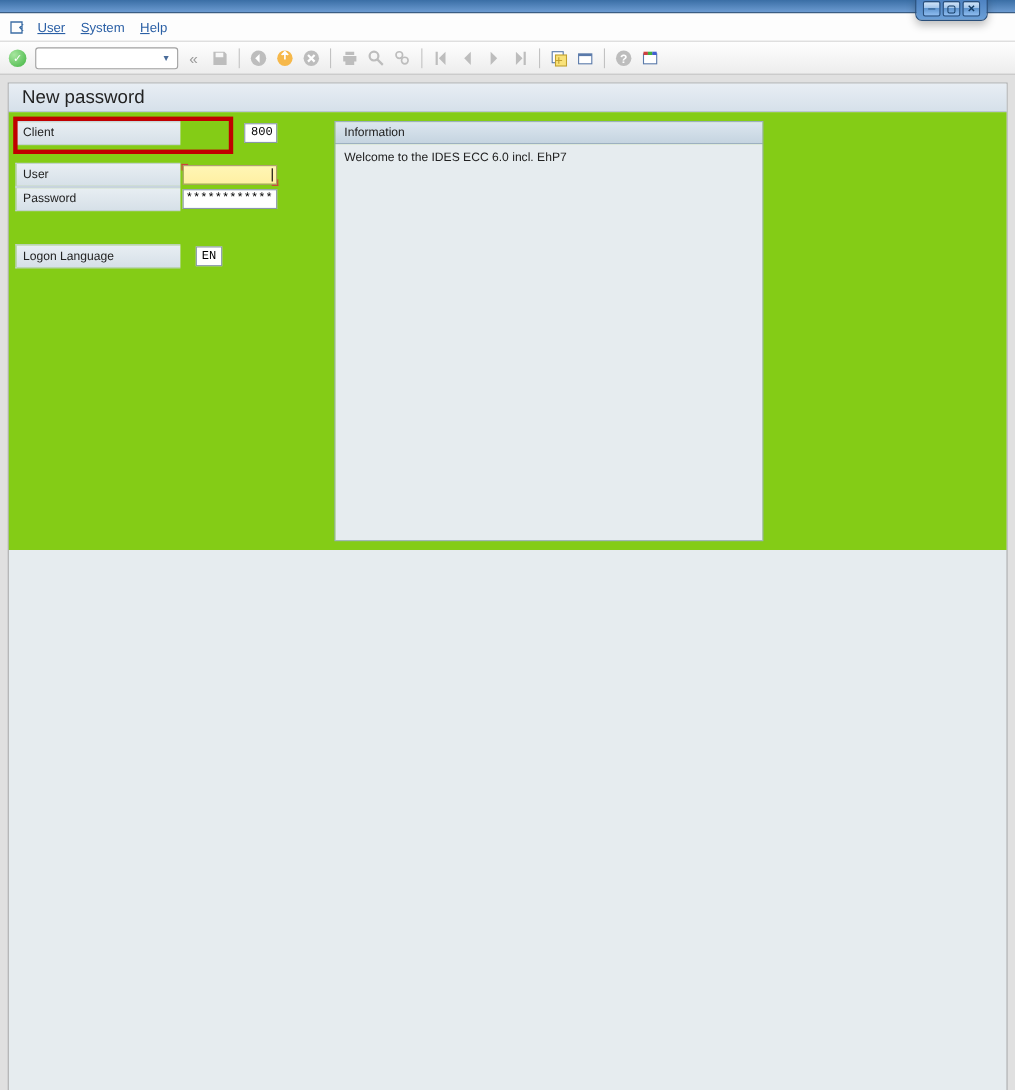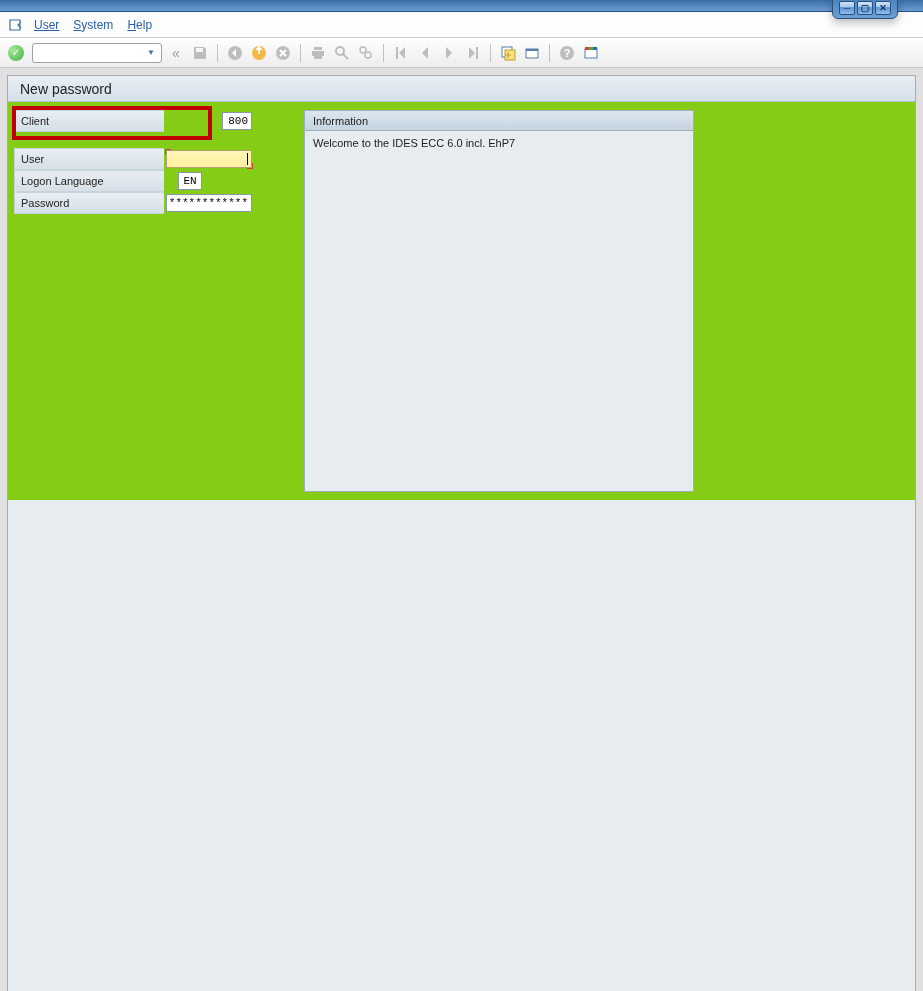--- a/index.html
+++ b/index.html
@@ -125,21 +125,21 @@
     font-weight: bold;
     font-style: italic;
     color: #2a3642;
   }
   .subheader {
     height: 26px;
     background: linear-gradient(#e8eef4, #d6e0ea);
     border-bottom: 1px solid #b5c2cf;
     display:flex; align-items:center;
     padding: 0 12px;
-    font-size: 14px;
+    font-size: 17px;
     color:#222;
   }
   .body-area {
     padding: 8px 6px;
     display:flex;
     gap: 50px;
     background:#84cc16;
   }
   .form-col {
     width: 240px;
@@ -377,33 +377,33 @@
 
         <div class="field-row">
           <div class="lbl">User</div>
           <div class="fld">
               <div class="input-box input-user">
                 <span class="caret"></span>
               </div>
             </div>
         </div>
 
+        <div class="field-row" style="margin-bottom:30px;">
+          <div class="lbl">Password</div>
+          <div class="fld">
+              <div class="input-box input-pwd">************</div>
+            </div>
+        </div>
+
         <div class="field-row">
           <div class="lbl">Logon Language</div>
           <div class="fld" style="justify-content:flex-start; padding-left:14px;">
               <div class="input-box input-lang">EN</div>
             </div>
         </div>
-
-        <div class="field-row" style="margin-bottom:30px;">
-          <div class="lbl">Password</div>
-          <div class="fld">
-              <div class="input-box input-pwd">************</div>
-            </div>
-        </div>
       </div>
 
       <div class="info-panel">
         <div class="info-header">Information</div>
         <div class="info-body">Welcome to the IDES ECC 6.0 incl. EhP7</div>
       </div>
 
     </div>
 
   </div>

